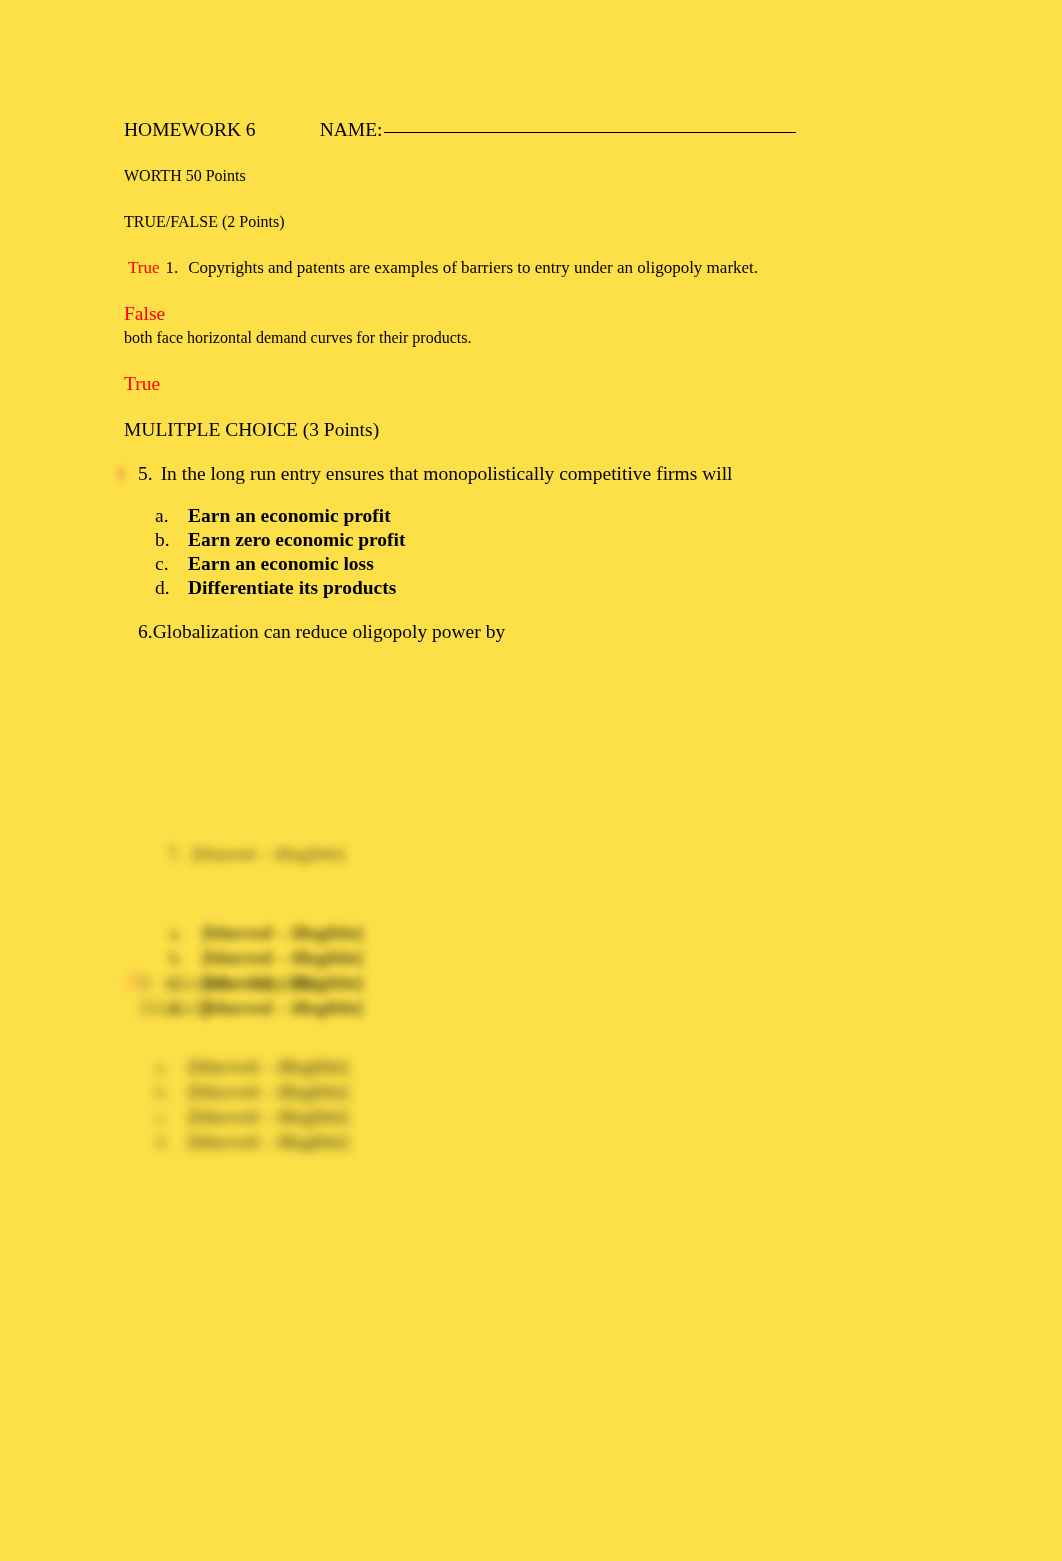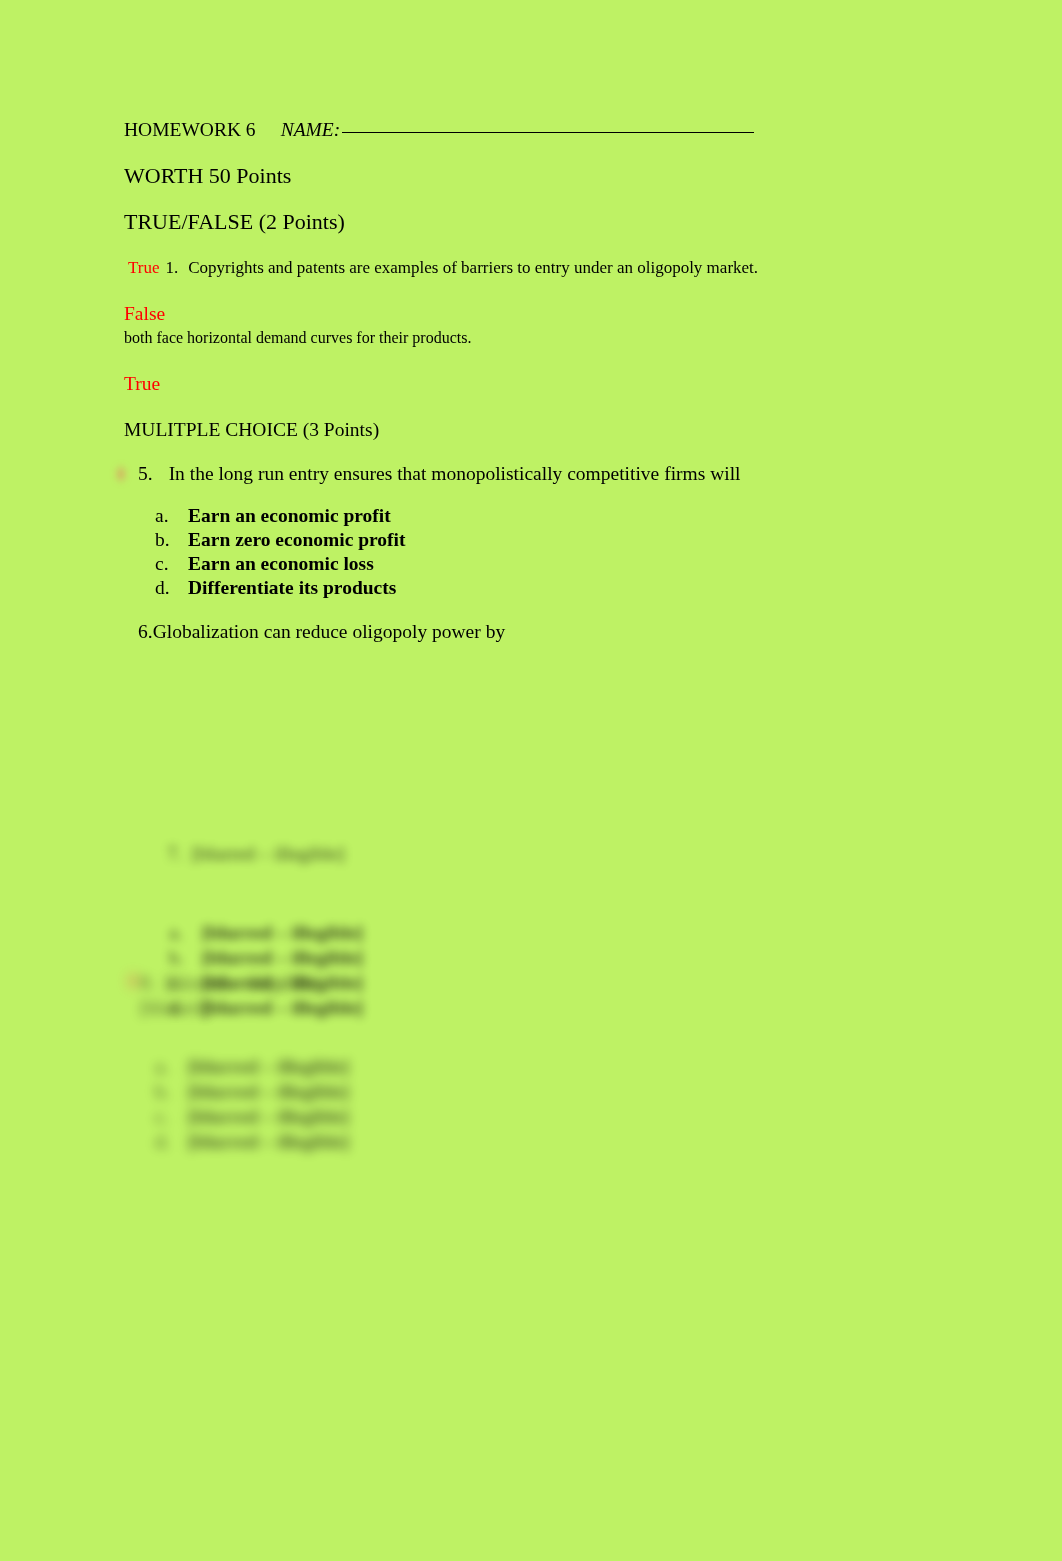--- a/index.html
+++ b/index.html
@@ -13,50 +13,49 @@
     position: relative;
     font-family: "Liberation Serif", "DejaVu Serif", serif;
     color: #000000;
     overflow: hidden;
   }
   .page {
     position: absolute;
     left: 0; top: 0;
     width: 1062px;
     height: 1561px;
-    background: #bef264;
+    background: #fde047;
   }
   .content {
     position: absolute;
     left: 124px;
     top: 118px;
     width: 840px;
   }
 
   
   .para {
-    font-size: 22px;
+    font-size: 16px;
     line-height: 24px;
     margin: 0 0 22px 0;
     white-space: pre-wrap;
   }
 
   
   .header-row {
     font-size: 19.5px;
     line-height: 24px;
     margin: 0 0 22px 0;
     display: flex;
     align-items: baseline;
   }
   .hw-title { white-space: pre; }
   .name-label {
-    margin-left: 25px;
+    margin-left: 64px;
     white-space: pre;
-    font-style: italic;
   }
   .name-rule {
     display: inline-block;
     width: 412px;
     border-bottom: 1.5px solid #000;
     height: 0;
     position: relative;
     top: -3px;
     margin-left: 2px;
   }
@@ -201,21 +200,21 @@
     <p class="tf-split-answer">False</p>
     <p class="tf-split-text">both face horizontal demand curves for their products.</p>
 
     <p class="tf-split-answer" style="margin-bottom:22px">True</p>
 
 
     <p class="mc-heading">MULITPLE CHOICE (3 Points)</p>
 
     <p class="mc-question">
       <span class="smudge"></span>
-      <span class="qnum">5.</span><span style="margin-left:16px">In the long run entry ensures that monopolistically competitive firms will</span>
+      <span class="qnum">5.</span><span style="margin-left:8px">In the long run entry ensures that monopolistically competitive firms will</span>
     </p>
 
     <ul class="opts">
       <li>
         <span class="marker">a.</span>
         <span class="otext">Earn an economic profit</span>
       </li>
       <li>
         <span class="marker">b.</span>
         <span class="otext">Earn zero economic profit</span>

